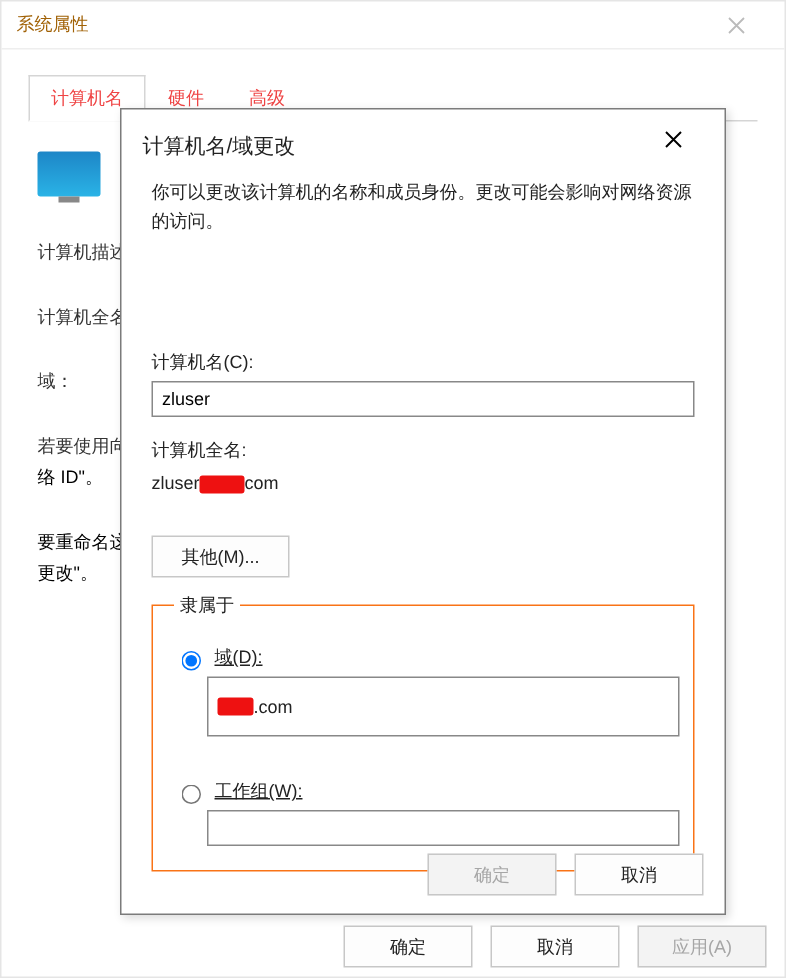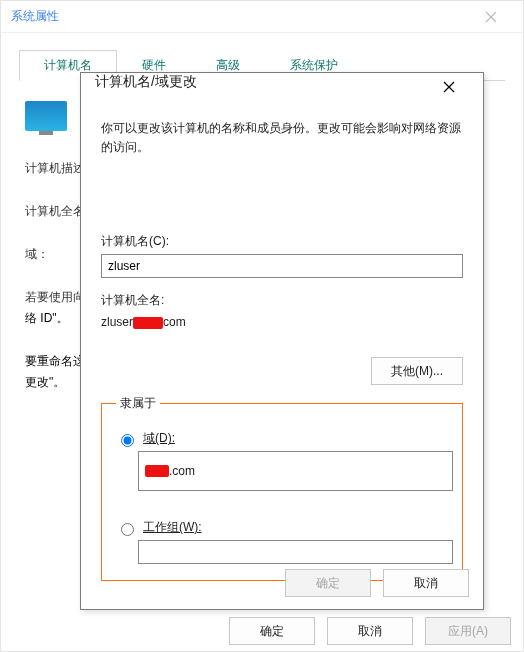--- a/index.html
+++ b/index.html
@@ -1,49 +1,49 @@
 <!DOCTYPE html>
 <html><head>
   <meta charset="utf-8">
   <style>
     * { box-sizing: border-box; font-family: "Microsoft YaHei", "Segoe UI", sans-serif; font-size: 12px; }
     body { margin: 0; background: #fff; width: 524px; height: 652px; position: relative; overflow: hidden; }
 
     
     .parent-window { position: absolute; inset: 0; background: #fff; border: 1px solid #e5e5e5; }
-    .parent-titlebar { height: 32px; display: flex; align-items: center; padding: 0 10px; color: #3b82f6; border-bottom: 1px solid #eee; }
+    .parent-titlebar { height: 32px; display: flex; align-items: center; padding: 0 10px; color: #a16207; border-bottom: 1px solid #eee; }
     .parent-close { margin-left: auto; width: 45px; height: 32px; display: flex; align-items: center; justify-content: center; color: #999; }
     .parent-body { padding: 10px 18px 0 18px; }
 
     .tabs { display: flex; border-bottom: 1px solid #d5d5d5; margin-top: 6px; gap: 0; }
-    .tab { padding: 6px 24px; color: #0f766e; border: 1px solid transparent; position: relative; top: 1px; }
+    .tab { padding: 6px 14px; color: #ef4444; border: 1px solid transparent; position: relative; top: 1px; }
     .tab.active { border: 1px solid #d5d5d5; border-bottom: 1px solid #fff; background: #fff; }
 
     .parent-content { position: relative; padding: 20px 6px; }
     .monitor-icon { width: 42px; height: 30px; background: linear-gradient(#1d86c7, #2ab3e6); border-radius: 2px; position: relative; display: inline-block; }
     .monitor-icon::after { content: ""; position: absolute; left: 14px; top: 30px; width: 14px; height: 4px; background: #888; }
     .parent-line { color: #333; margin: 26px 0; }
 
     .parent-buttons { position: absolute; bottom: 6px; right: 12px; display: flex; gap: 12px; }
     .btn { min-width: 86px; height: 28px; border: 1px solid #c7c7c7; background: #fdfdfd; color: #222; display: inline-flex; align-items: center; justify-content: center; }
     .btn[disabled] { color: #a6a6a6; background: #f3f3f3; }
 
     
     .dialog { position: absolute; left: 80px; top: 72px; width: 404px; height: 538px; background: #fff; border: 1px solid #7b7b7b; box-shadow: 2px 2px 6px rgba(0,0,0,0.15); }
-    .dlg-titlebar { height: 34px; display: flex; align-items: flex-start; padding: 0 14px; }
+    .dlg-titlebar { height: 34px; display: flex; align-items: flex-end; padding: 0 14px; }
     .dlg-title { color: #222; font-size: 14px; }
     .dlg-close { margin-left: auto; width: 40px; height: 28px; display: flex; align-items: center; justify-content: center; color: #222; font-size: 16px; cursor: default; }
     .dlg-body { padding: 6px 20px 14px 20px; color: #222; }
     .dlg-desc { margin: 6px 0 76px 0; line-height: 1.6; }
     .field-label { margin-bottom: 4px; }
     .text-input { width: 100%; height: 24px; border: 1px solid #888; padding: 0 6px; background: #fff; }
     .fullname-lbl { margin-top: 14px; }
     .fullname-val { margin-top: 6px; }
 
-    .other-row { display: flex; justify-content: flex-end; margin: 28px 0 10px 0; }
+    .other-row { display: flex; margin: 28px 0 10px 0; }
 
     fieldset { border: 1px solid #f97316; padding: 12px 9px 16px 14px; margin: 6px 0 10px 0; }
     legend { padding: 0 4px; }
     .radio-row { display: flex; align-items: center; margin: 6px 0 4px 0; gap: 6px; text-decoration: underline; }
     .indent-input { margin-left: 22px; width: calc(100% - 22px); height: 24px; border: 1px solid #888; padding: 0 6px; background: #fff; }
     .wg-row { margin-top: 28px; }
     .redact { display: inline-block; background: #e11; height: 12px; vertical-align: middle; border-radius: 2px; }
 
     .dlg-buttons { position: absolute; bottom: 12px; right: 14px; display: flex; gap: 12px; }
   </style>
@@ -57,21 +57,20 @@
       <svg width="12" height="12" viewBox="0 0 12 12">
           <path d="M1 1 L11 11 M11 1 L1 11" stroke="#bbb" stroke-width="1.2"></path>
         </svg>
     </div>
   </div>
   <div class="parent-body">
     <div class="tabs">
       <div class="tab active">计算机名</div>
       <div class="tab">硬件</div>
       <div class="tab">高级</div>
-      <div class="tab">系统保护</div>
     </div>
     <div class="parent-content">
       <span class="monitor-icon"></span>
       <div class="parent-line">计算机描述</div>
       <div class="parent-line">计算机全名</div>
       <div class="parent-line">域：</div>
       <div class="parent-line" style="margin-bottom:4px">若要使用向</div>
       <div style="margin-bottom:26px">络 ID"。</div>
       <div style="margin-bottom:4px">要重命名这</div>
       <div>更改"。</div>

